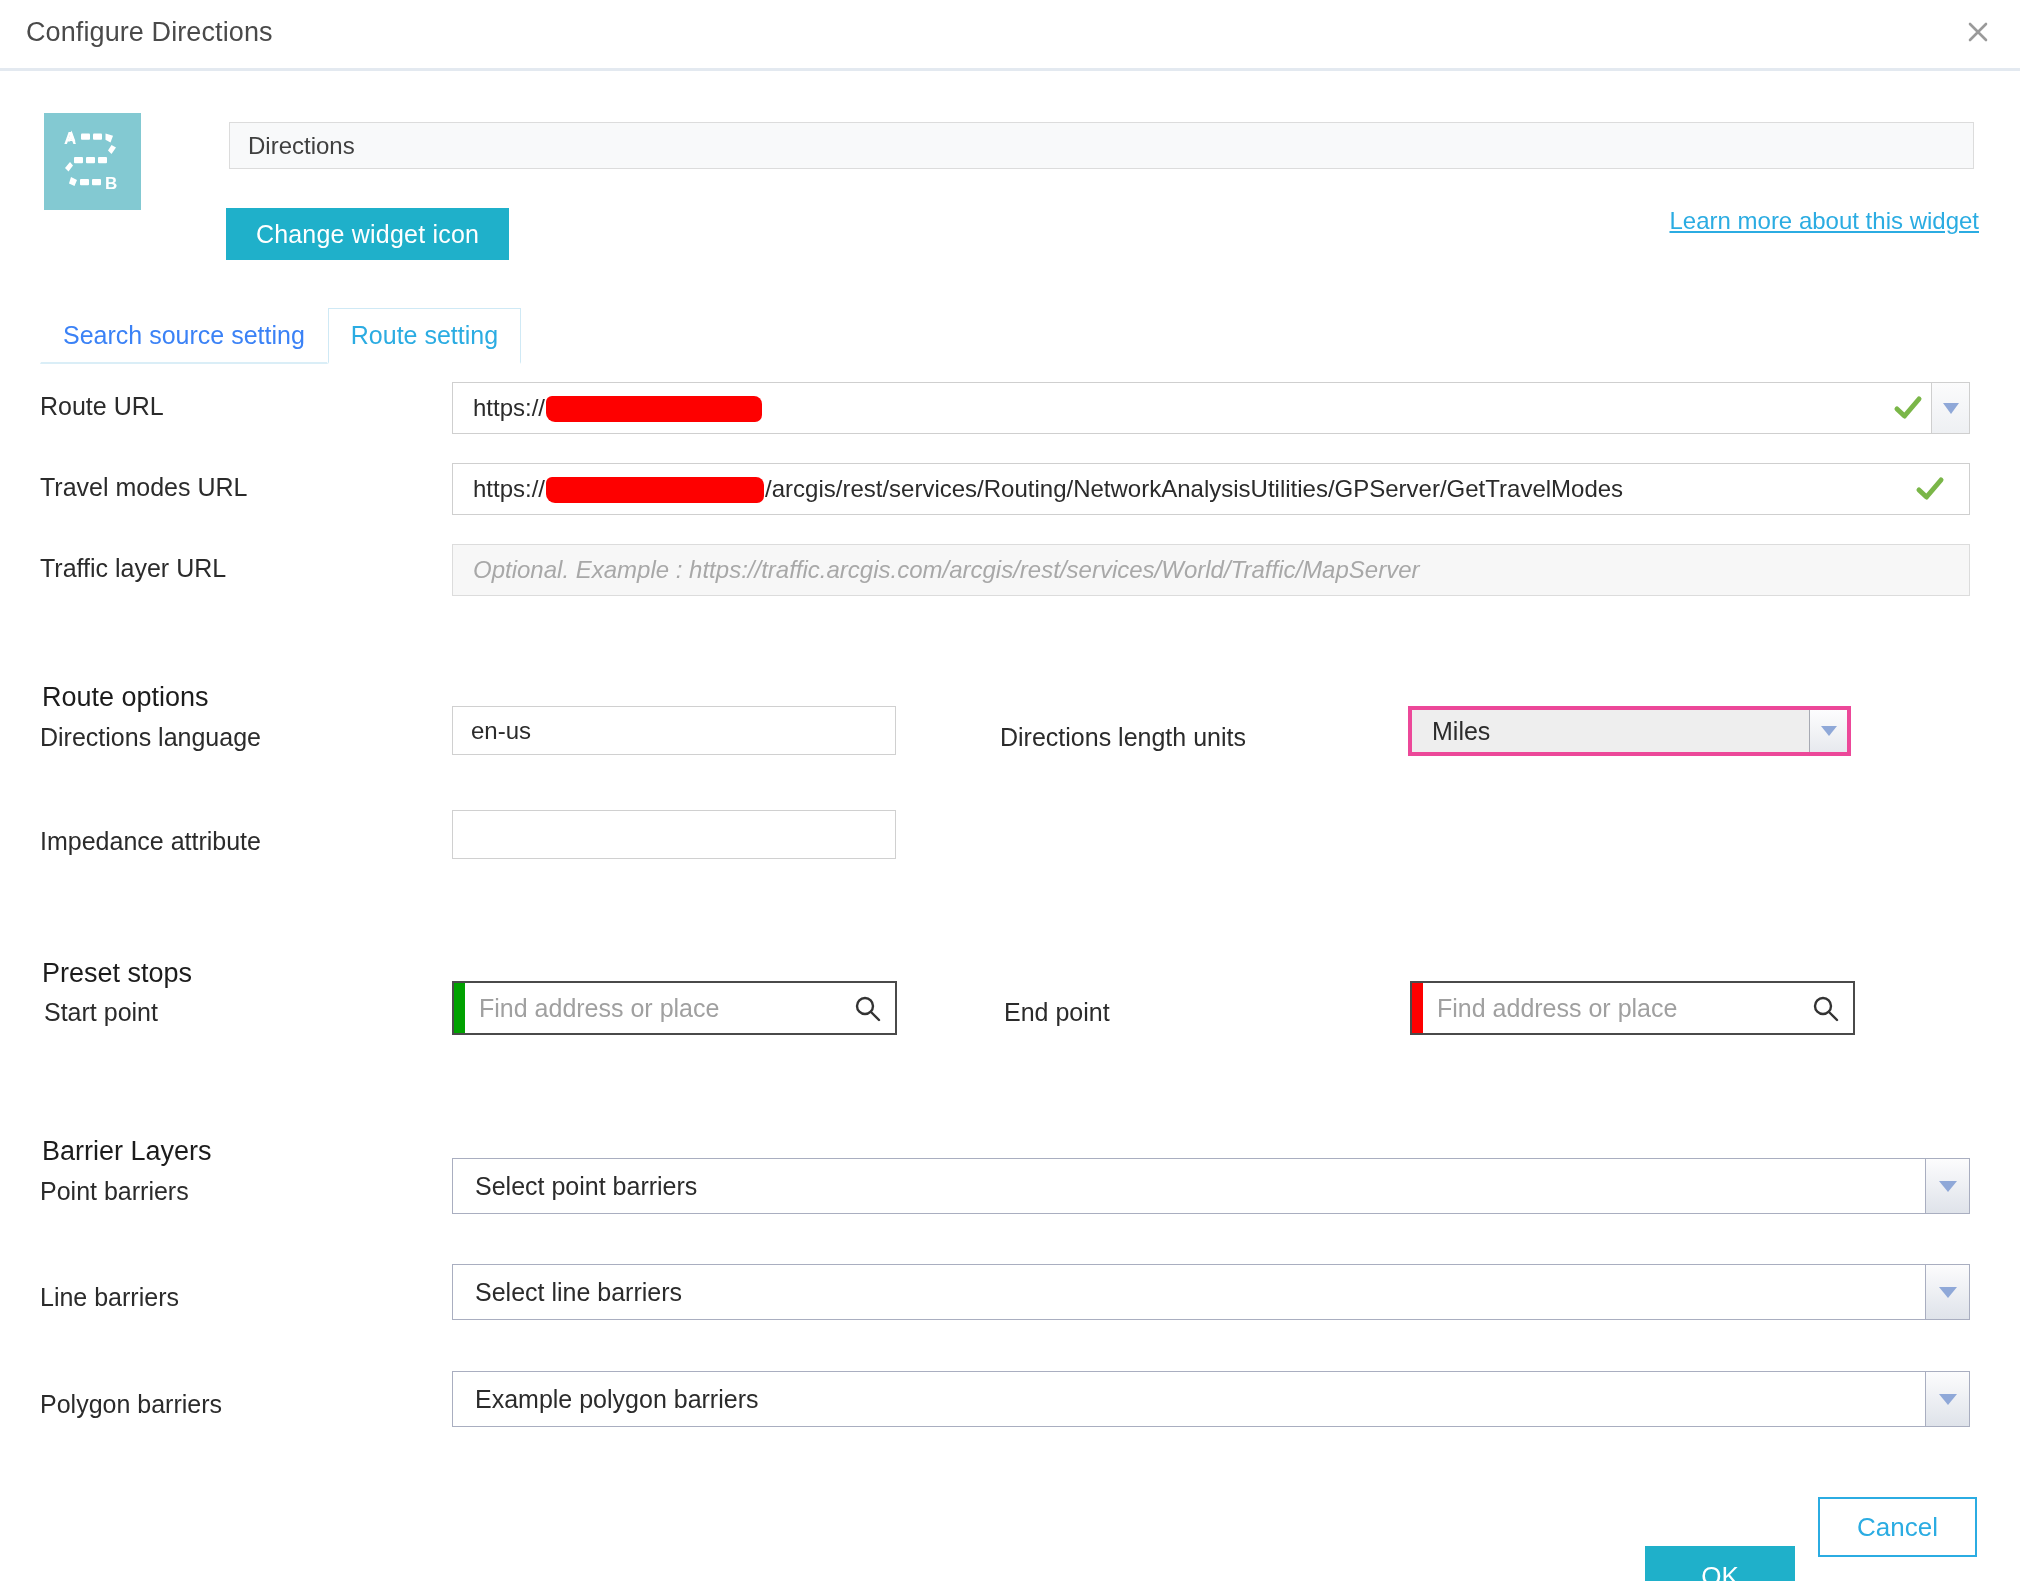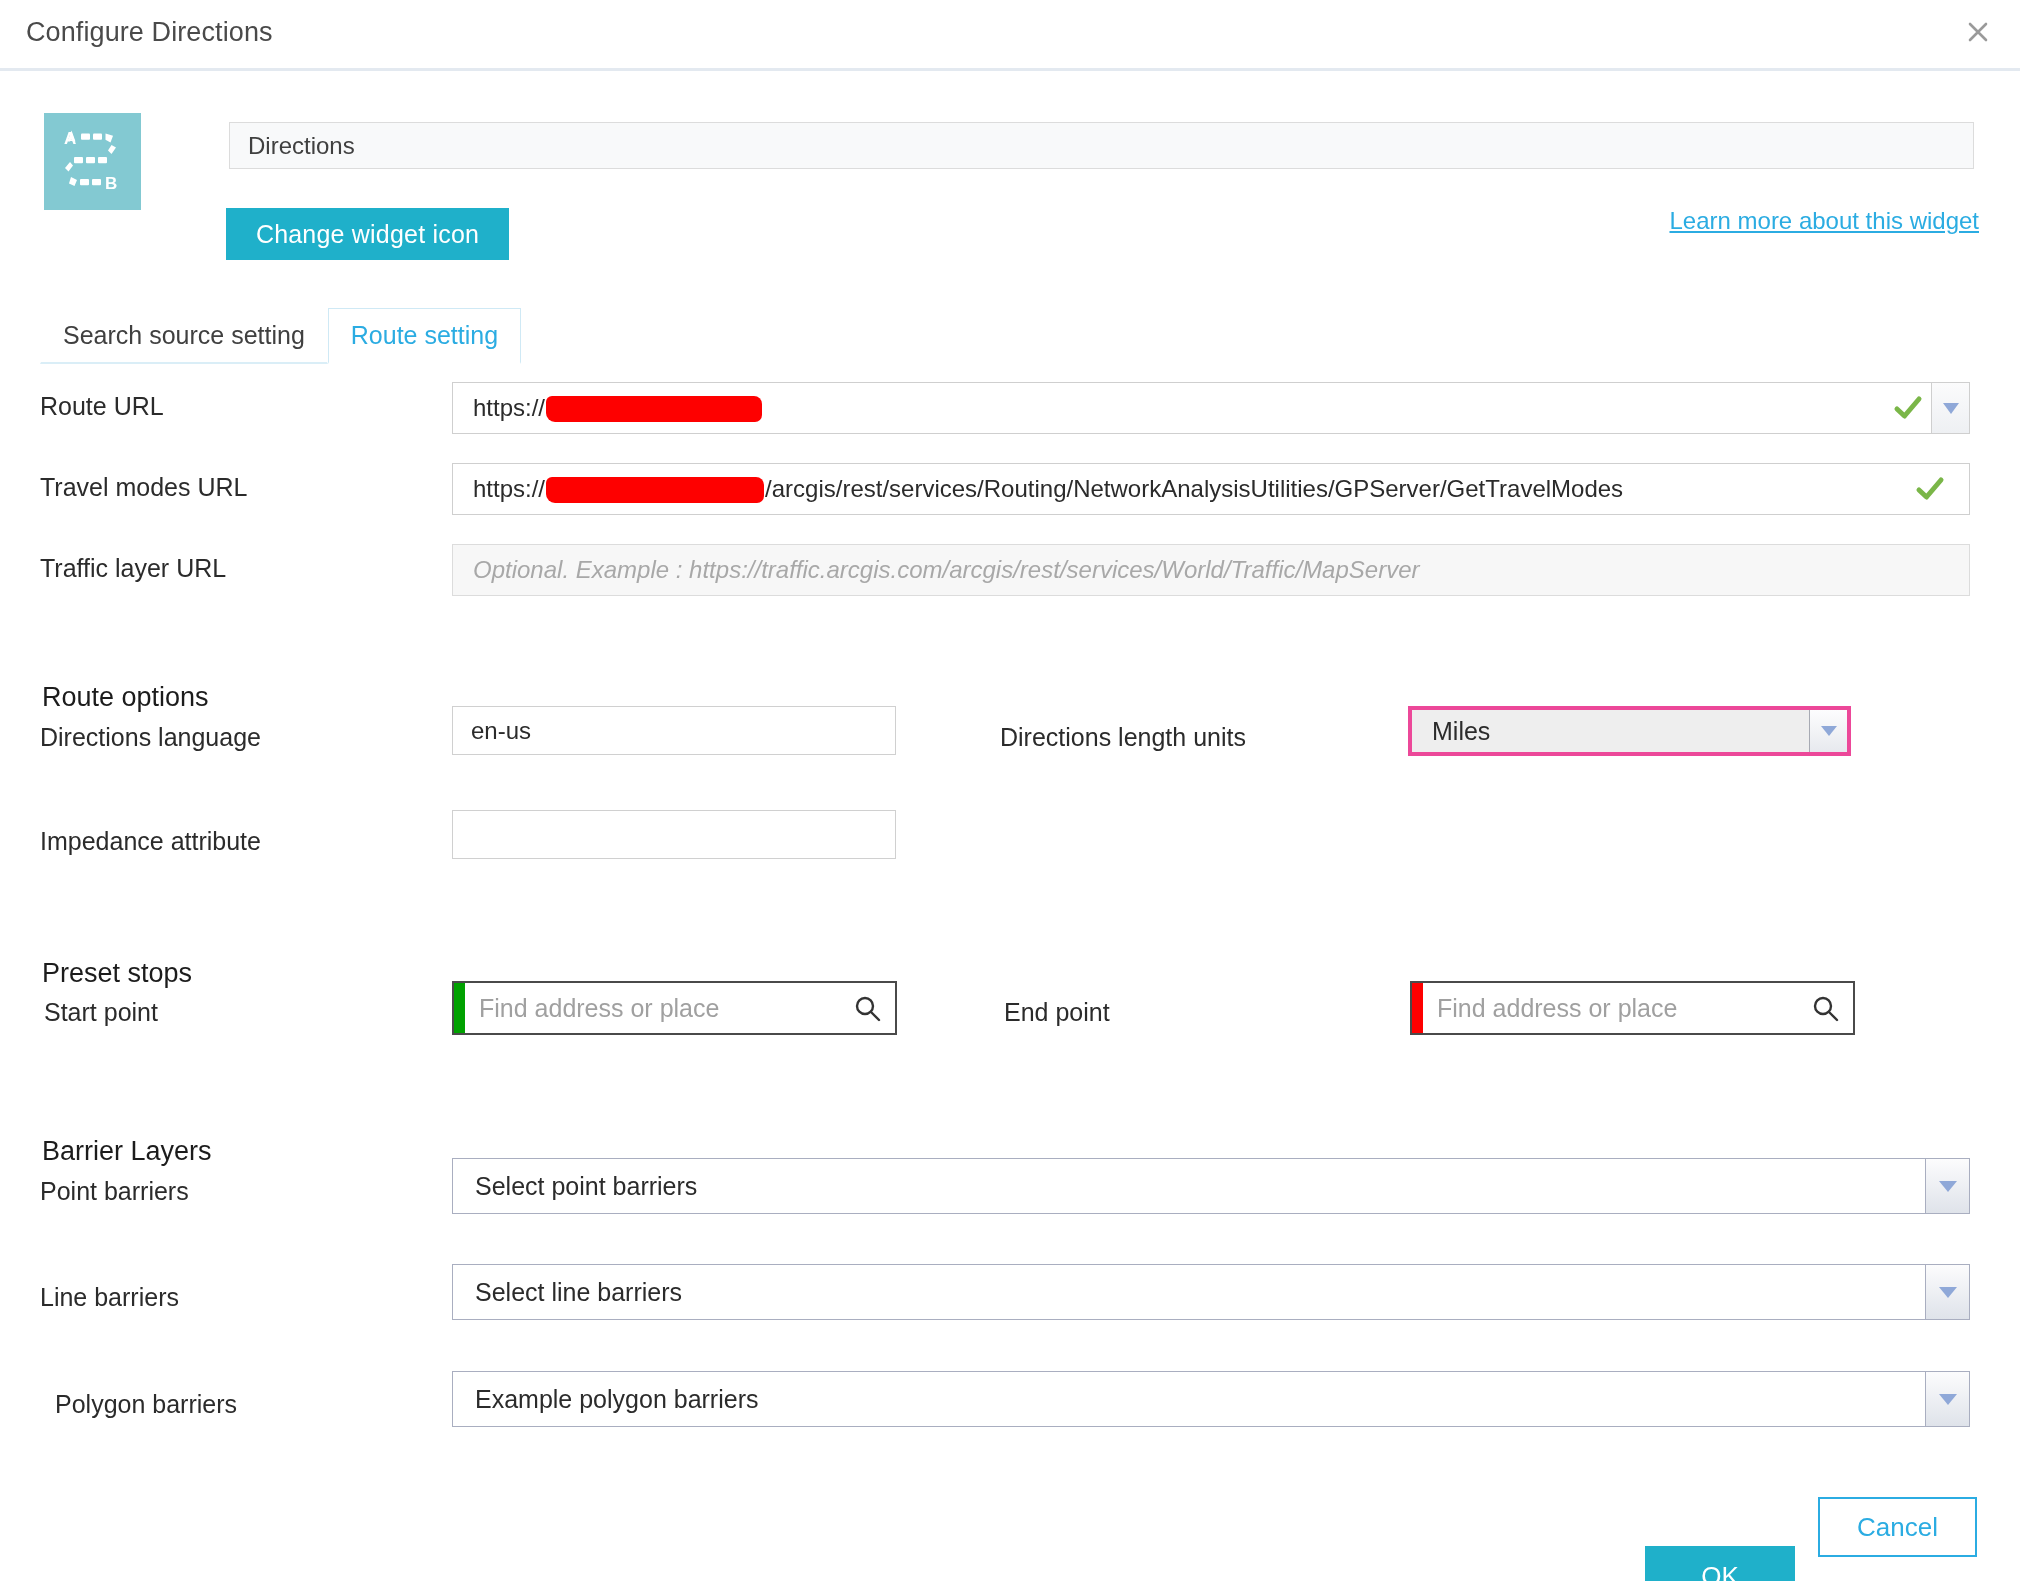--- a/index.html
+++ b/index.html
@@ -80,21 +80,21 @@
   
   .tabs {
     position: absolute; left: 40px; top: 308px;
     height: 56px;
     display: flex; align-items: stretch;
   }
   .tab {
     padding: 0 22px;
     display: flex; align-items: center;
     font-size: 25px;
-    color: #404040;
+    color: #3b82f6;
     cursor: pointer;
     border: 1px solid transparent;
     border-bottom: 2px solid #daeef7;
     background: #ffffff;
   }
   .tab.active {
     color: #2bace2;
     border: 1px solid #cfe9f5;
     border-bottom: 2px solid #ffffff;
     position: relative;
@@ -422,21 +422,21 @@
 <div class="row-label" style="left:40px; top:1283px;">Line barriers</div>
 <div class="barrier-select" style="left:452px; top:1264px; width:1518px; height:56px;">
   <div class="bs-value">Select line barriers</div>
   <div class="bs-arrow">
     <svg width="18" height="11" viewBox="0 0 18 11" aria-hidden="true">
       <path d="M0 0 L18 0 L9 11 Z" fill="#8fa8d8"></path>
     </svg>
   </div>
 </div>
 
-<div class="row-label" style="left:55px; top:1390px;">Polygon barriers</div>
+<div class="row-label" style="left:40px; top:1390px;">Polygon barriers</div>
 <div class="barrier-select" style="left:452px; top:1371px; width:1518px; height:56px;">
   <div class="bs-value">Example polygon barriers</div>
   <div class="bs-arrow">
     <svg width="18" height="11" viewBox="0 0 18 11" aria-hidden="true">
       <path d="M0 0 L18 0 L9 11 Z" fill="#8fa8d8"></path>
     </svg>
   </div>
 </div>
 
 <button class="btn-ok">OK</button>

